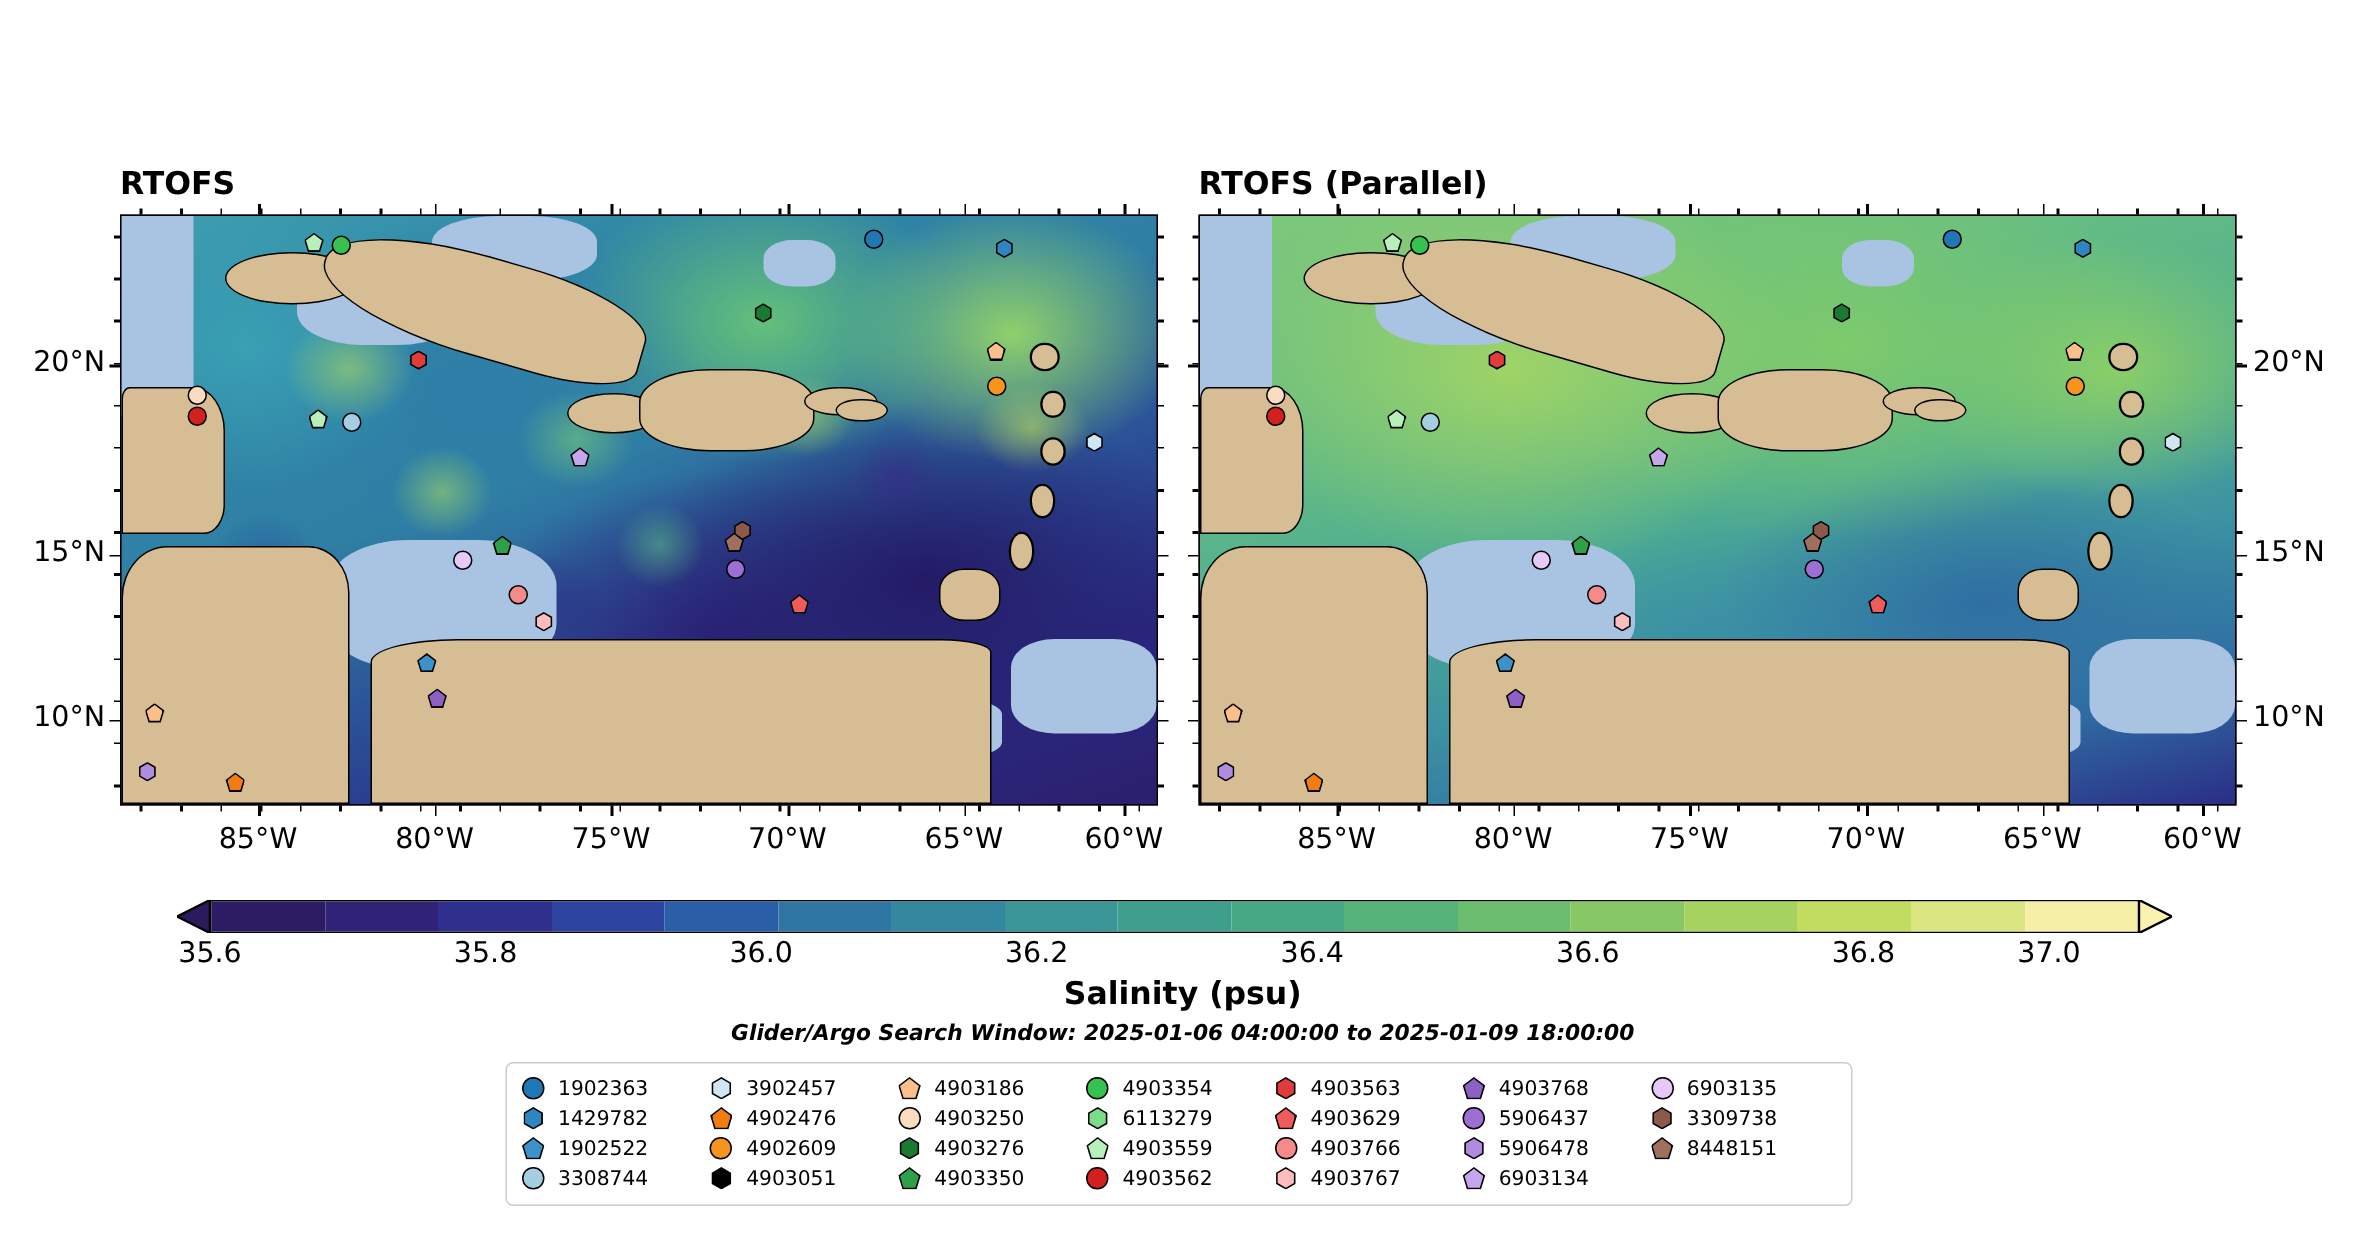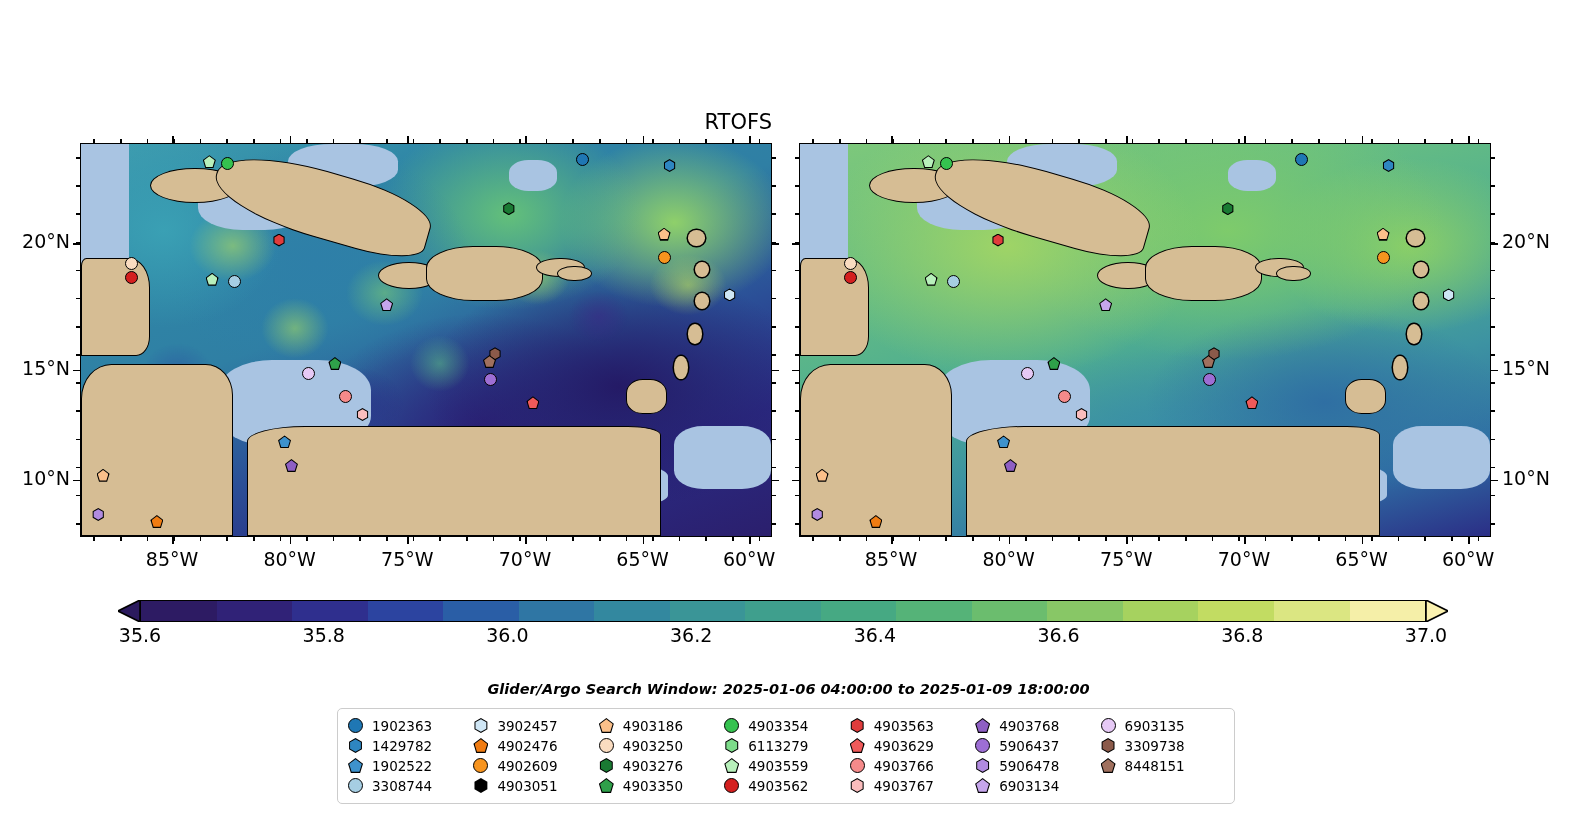--- a/index.html
+++ b/index.html
@@ -7,21 +7,21 @@
   .fig{position:absolute;inset:0;}
 
   
   #fig-title{
     position:absolute;left:0;top:8px;width:1577px;text-align:center;
     font-size:31px;font-weight:bold;color:#000;letter-spacing:.2px;
   }
 
   
   .panel-title{
-    position:absolute;text-align:right;font-size:21px;font-weight:normal;color:#000;
+    position:absolute;text-align:left;font-size:21px;font-weight:bold;color:#000;
   }
   .map{
     position:absolute;overflow:hidden;border:1.6px solid #000;box-sizing:border-box;
     background:#2e1d6e;
   }
   .mapinner{position:absolute;inset:0;}
 
   
   .ocean-l{
     position:absolute;inset:0;
@@ -233,20 +233,21 @@
           <div style="position: absolute; inset: 0px; background: rgb(0, 0, 0); clip-path: polygon(50% 0%, 93% 25%, 93% 75%, 50% 100%, 7% 75%, 7% 25%);"></div>
           <div style="position: absolute; inset: 1.2px; background: rgb(177, 139, 224); clip-path: polygon(50% 0%, 93% 25%, 93% 75%, 50% 100%, 7% 75%, 7% 25%);"></div>
         </div>
         <div style="position: absolute; left: calc(11% - 6.5px); top: calc(96.3% - 6.5px); width: 13px; height: 13px;">
           <div style="position: absolute; inset: 0px; background: rgb(0, 0, 0); clip-path: polygon(50% 0%, 100% 38%, 81% 100%, 19% 100%, 0% 38%);"></div>
           <div style="position: absolute; inset: 1.2px; background: rgb(240, 124, 18); clip-path: polygon(50% 0%, 100% 38%, 81% 100%, 19% 100%, 0% 38%);"></div>
         </div>
       </div>
   </div>
 
+  <div class="panel-title" style="left:799px;top:110px;width:692px;">RTOFS (Parallel)</div>
   <div class="map" id="map-right" style="left:799px;top:143px;width:692px;height:394px;">
     <div class="mapinner">
       <div class="ocean-r"></div>
       <div class="shelf" style="left:0;top:0;width:7%;height:34%;"></div>
       <div class="shelf" style="left:30%;top:0;width:16%;height:11%;border-radius:40%;"></div>
       <div class="shelf" style="left:17%;top:8%;width:16%;height:14%;border-radius:40%;"></div>
       <div class="shelf" style="left:20%;top:55%;width:22%;height:22%;border-radius:35%;"></div>
       <div class="shelf" style="left:55%;top:81%;width:30%;height:12%;border-radius:30%;"></div>
       <div class="shelf" style="left:86%;top:72%;width:14%;height:16%;border-radius:30%;"></div>
       <div class="shelf" style="left:62%;top:4%;width:7%;height:8%;border-radius:40%;"></div>
@@ -613,23 +614,24 @@
           <polygon points="0,0 0,22 22,11" fill="#fbf2b0" stroke="#000" stroke-width="1.6"></polygon>
         </svg></div>
     <div id="cbar-ticks">
         <div class="cb-tick" style="left: -18px; width: 80px;">35.6</div>
         <div class="cb-tick" style="left: 165.714px; width: 80px;">35.8</div>
         <div class="cb-tick" style="left: 349.429px; width: 80px;">36.0</div>
         <div class="cb-tick" style="left: 533.143px; width: 80px;">36.2</div>
         <div class="cb-tick" style="left: 716.857px; width: 80px;">36.4</div>
         <div class="cb-tick" style="left: 900.571px; width: 80px;">36.6</div>
         <div class="cb-tick" style="left: 1084.29px; width: 80px;">36.8</div>
-        <div class="cb-tick" style="left: 1268px; width: 80px;">37.0</div>
+        <div class="cb-tick" style="left: 1208px; width: 80px;">37.0</div>
       </div>
   </div>
+  <div id="cbar-label">Salinity (psu)</div>
   <div id="search-window">Glider/Argo Search Window: 2025-01-06 04:00:00 to 2025-01-09 18:00:00</div>
 
   <div id="legend">
     <div id="legend-grid">
         <div class="lg-item">
           <div class="lg-mk">
             <div class="s circle" style="background:#1f77b4"></div>
           </div>
           <span class="lg-txt">1902363</span>
         </div>

